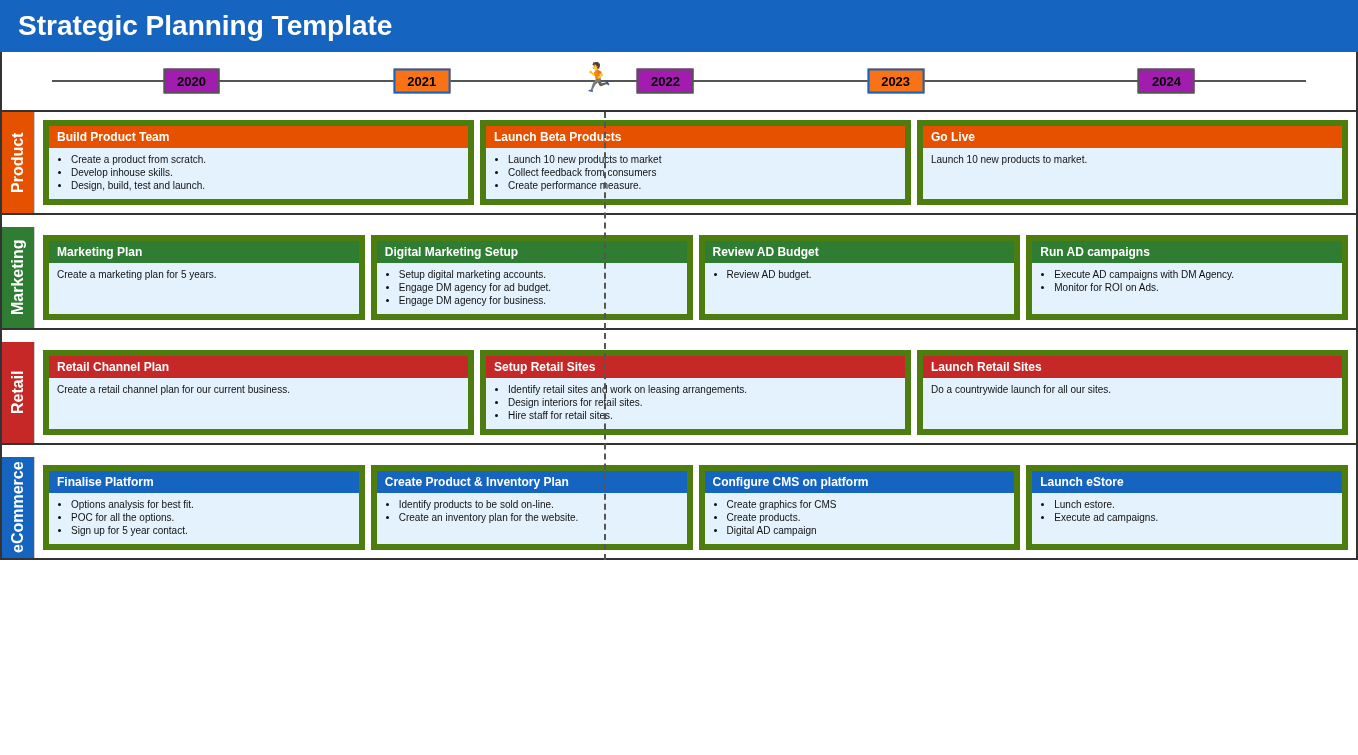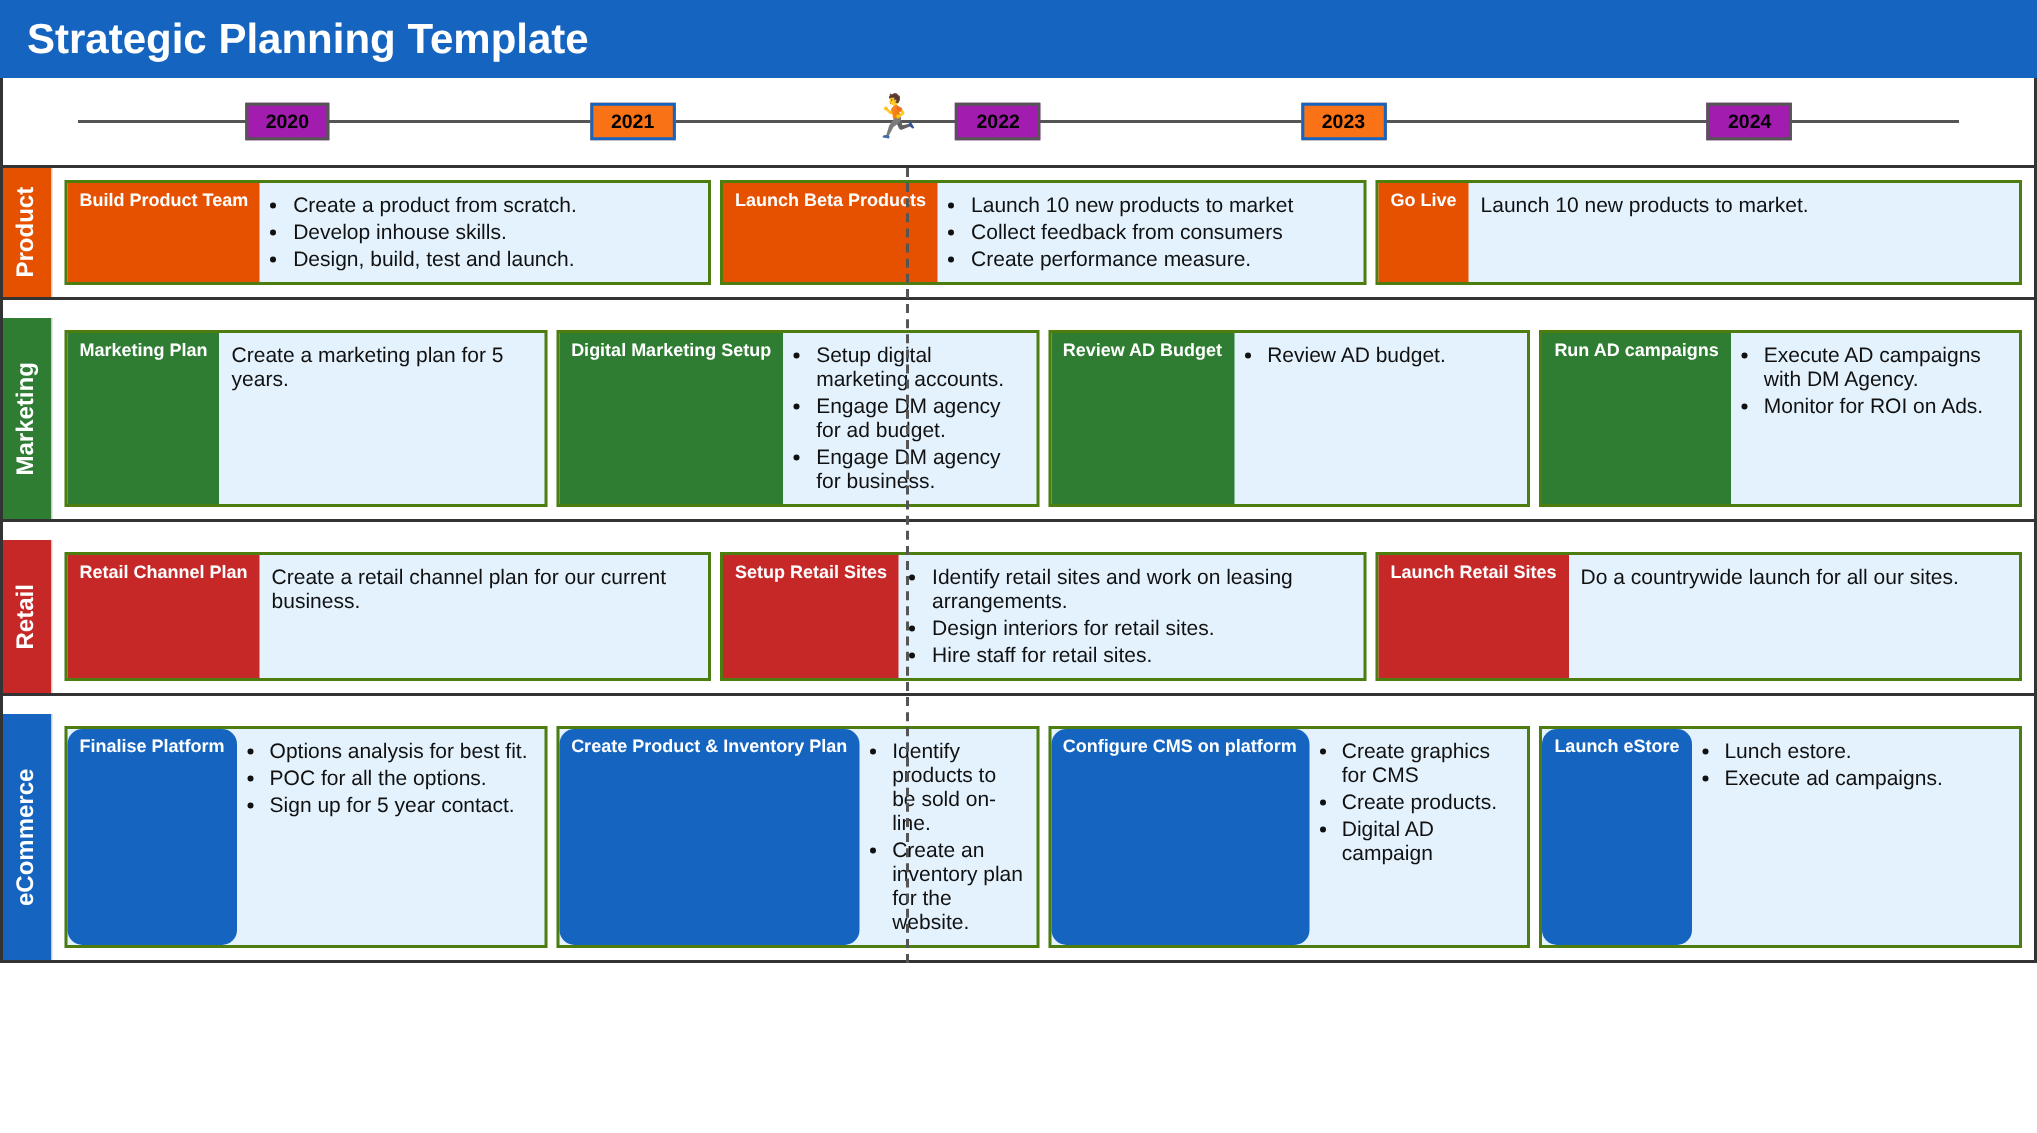--- a/index.html
+++ b/index.html
@@ -95,42 +95,42 @@
       display: flex;
       flex-wrap: nowrap;
       padding: 8px;
       gap: 6px;
       position: relative;
       border-left: 1px solid #ccc;
     }
 
     .card {
       flex: 1;
-      border: 2px solid #4d7c0f;
+      border: 6px solid #4d7c0f;
       background: #E3F2FD;
       min-width: 0;
       display: flex;
-      flex-direction: row;
+      flex-direction: column;
     }
 
     .card-header {
       padding: 4px 8px;
       font-size: 12px;
       font-weight: bold;
       color: white;
     }
 
     .card-header-orange { background: #E65100; }
     .card-header-green { background: #2E7D32; }
     .card-header-red { background: #C62828; }
-    .card-header-blue { background: #1565C0; border-radius: 10px; }
+    .card-header-blue { background: #1565C0; }
 
     .card-body {
       padding: 6px 8px;
-      font-size: 14px;
+      font-size: 10px;
       color: #111;
       flex: 1;
     }
 
     .card-body ul {
       padding-left: 14px;
     }
 
     .card-body li {
       margin-bottom: 2px;

